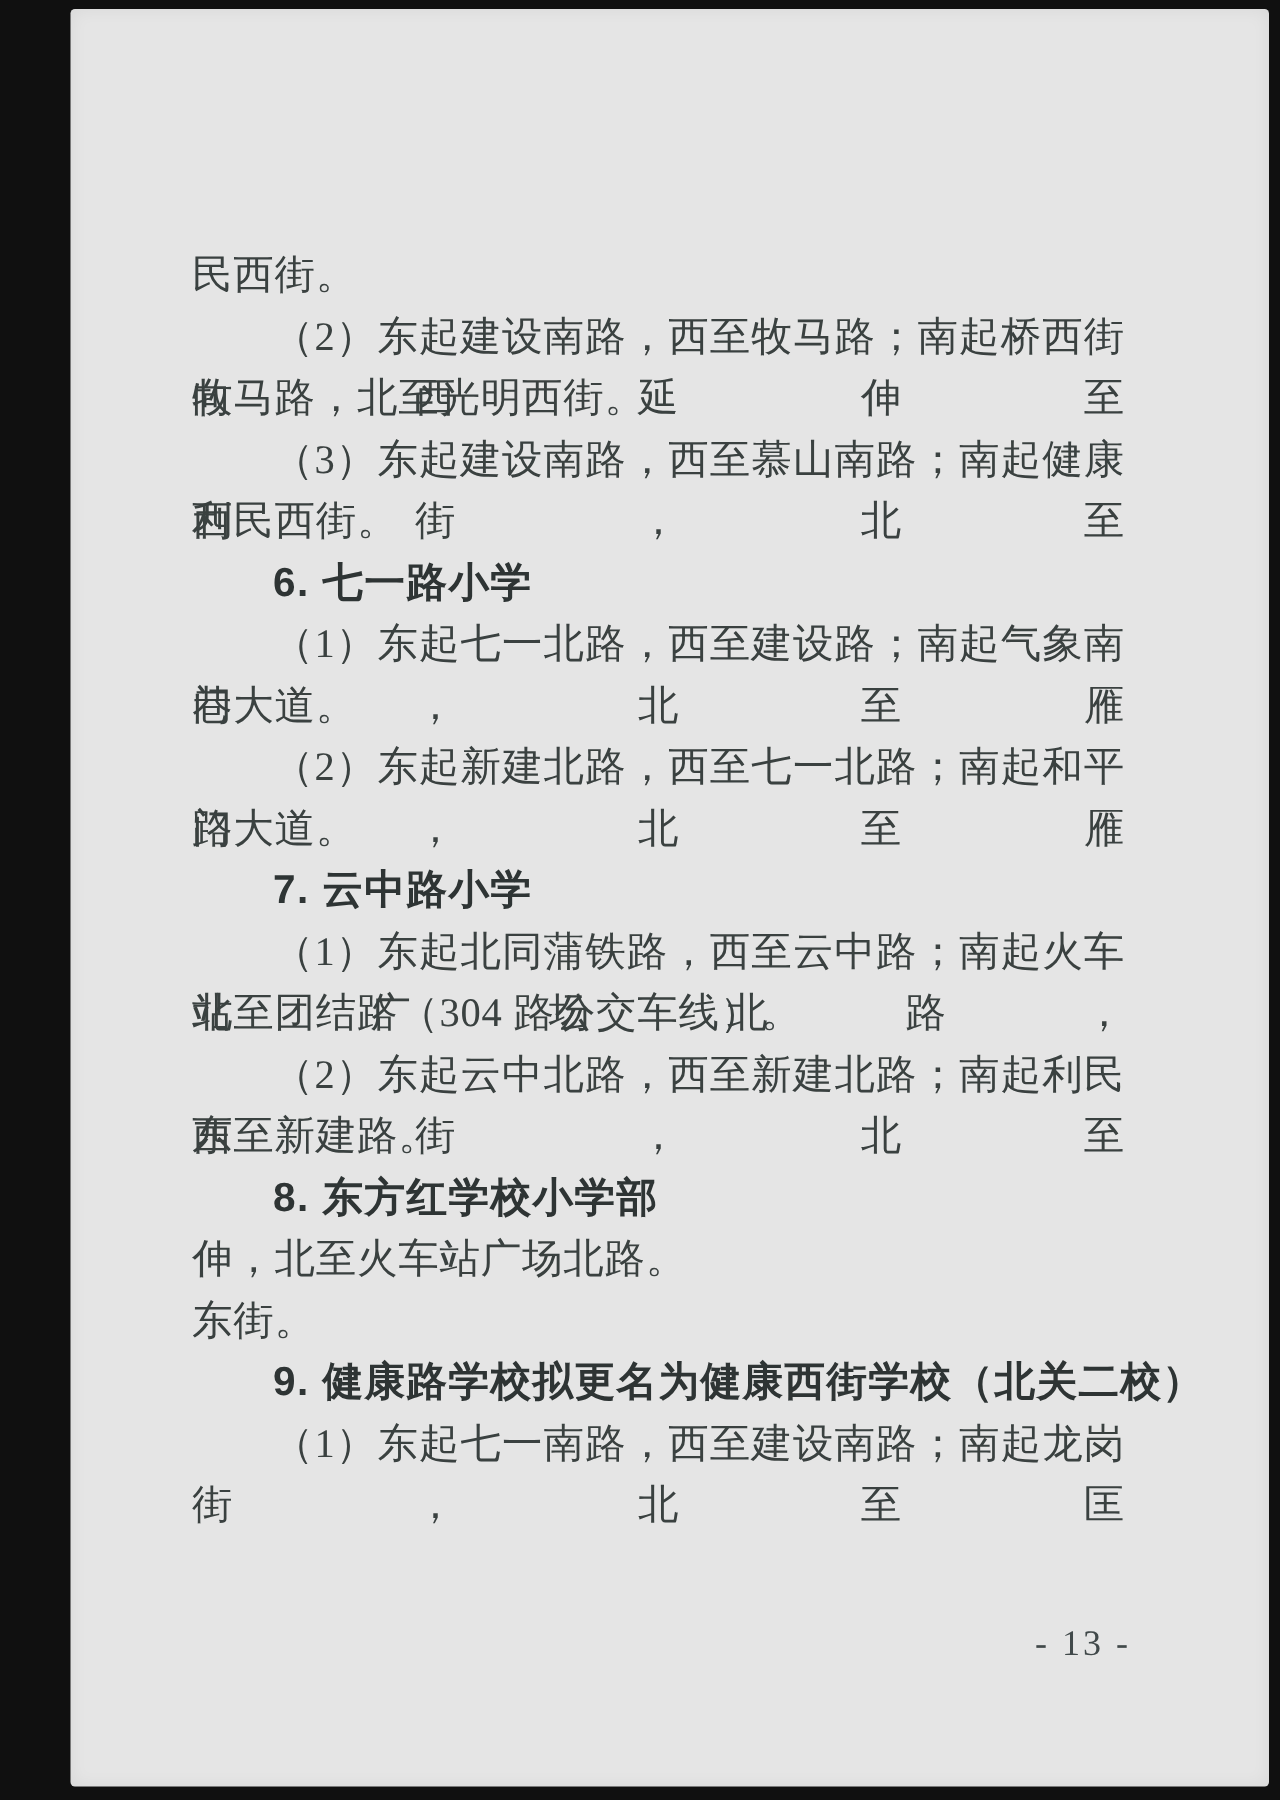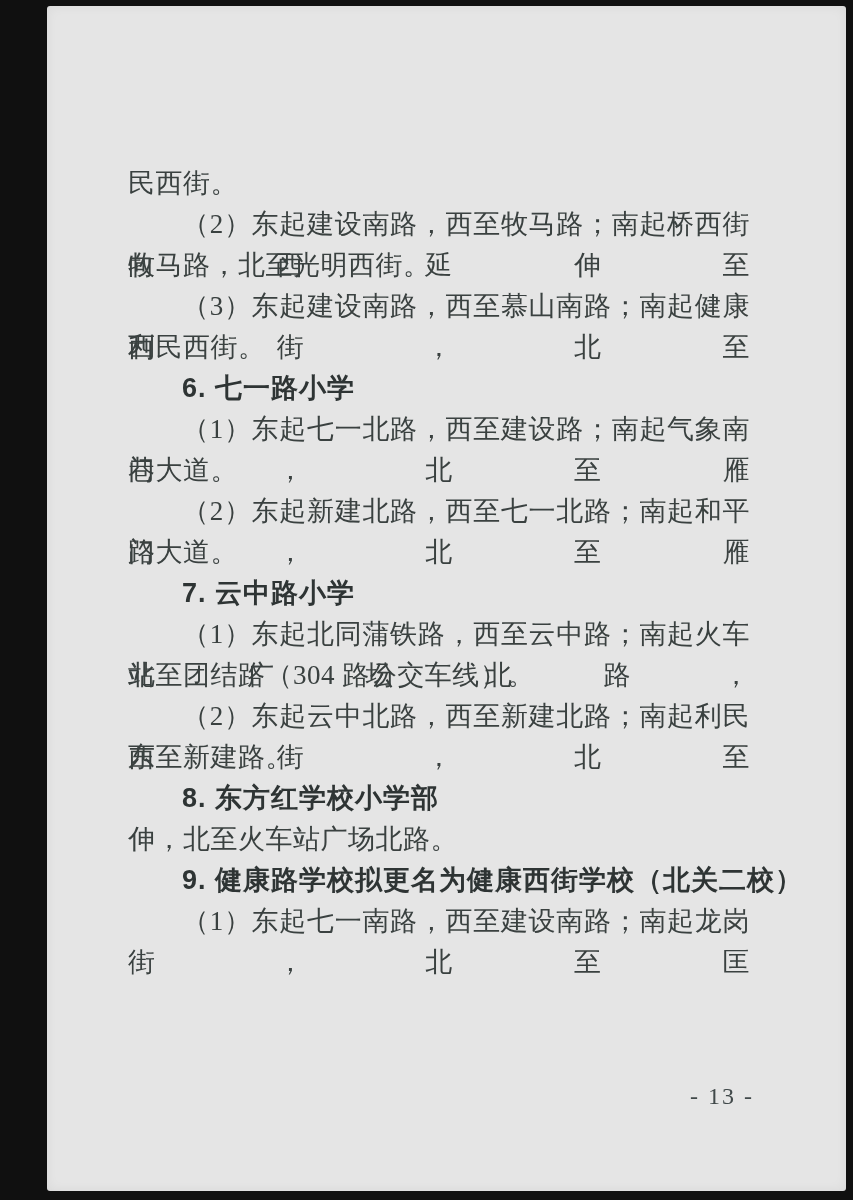--- a/index.html
+++ b/index.html
@@ -85,18 +85,19 @@
       <div class="line">门大道。</div>
       <div class="line ind jf">（2）东起新建北路，西至七一北路；南起和平路，北至雁</div>
       <div class="line">门大道。</div>
       <div class="line ind hd">7. 云中路小学</div>
       <div class="line ind jf">（1）东起北同蒲铁路，西至云中路；南起火车站广场北路，</div>
       <div class="line">北至团结路（304 路公交车线）。</div>
       <div class="line ind jf">（2）东起云中北路，西至新建北路；南起利民东街，北至</div>
       <div class="line">西至新建路。</div>
       <div class="line ind hd">8. 东方红学校小学部</div>
       <div class="line">伸，北至火车站广场北路。</div>
+      <div class="line">东街。</div>
       <div class="line ind hd">9. 健康路学校拟更名为健康西街学校（北关二校）</div>
       <div class="line ind jf">（1）东起七一南路，西至建设南路；南起龙岗街，北至匡</div>
     </div>
     <div class="pageno">- 13 -</div>
   </div>
 </div>
 
 </body></html>

